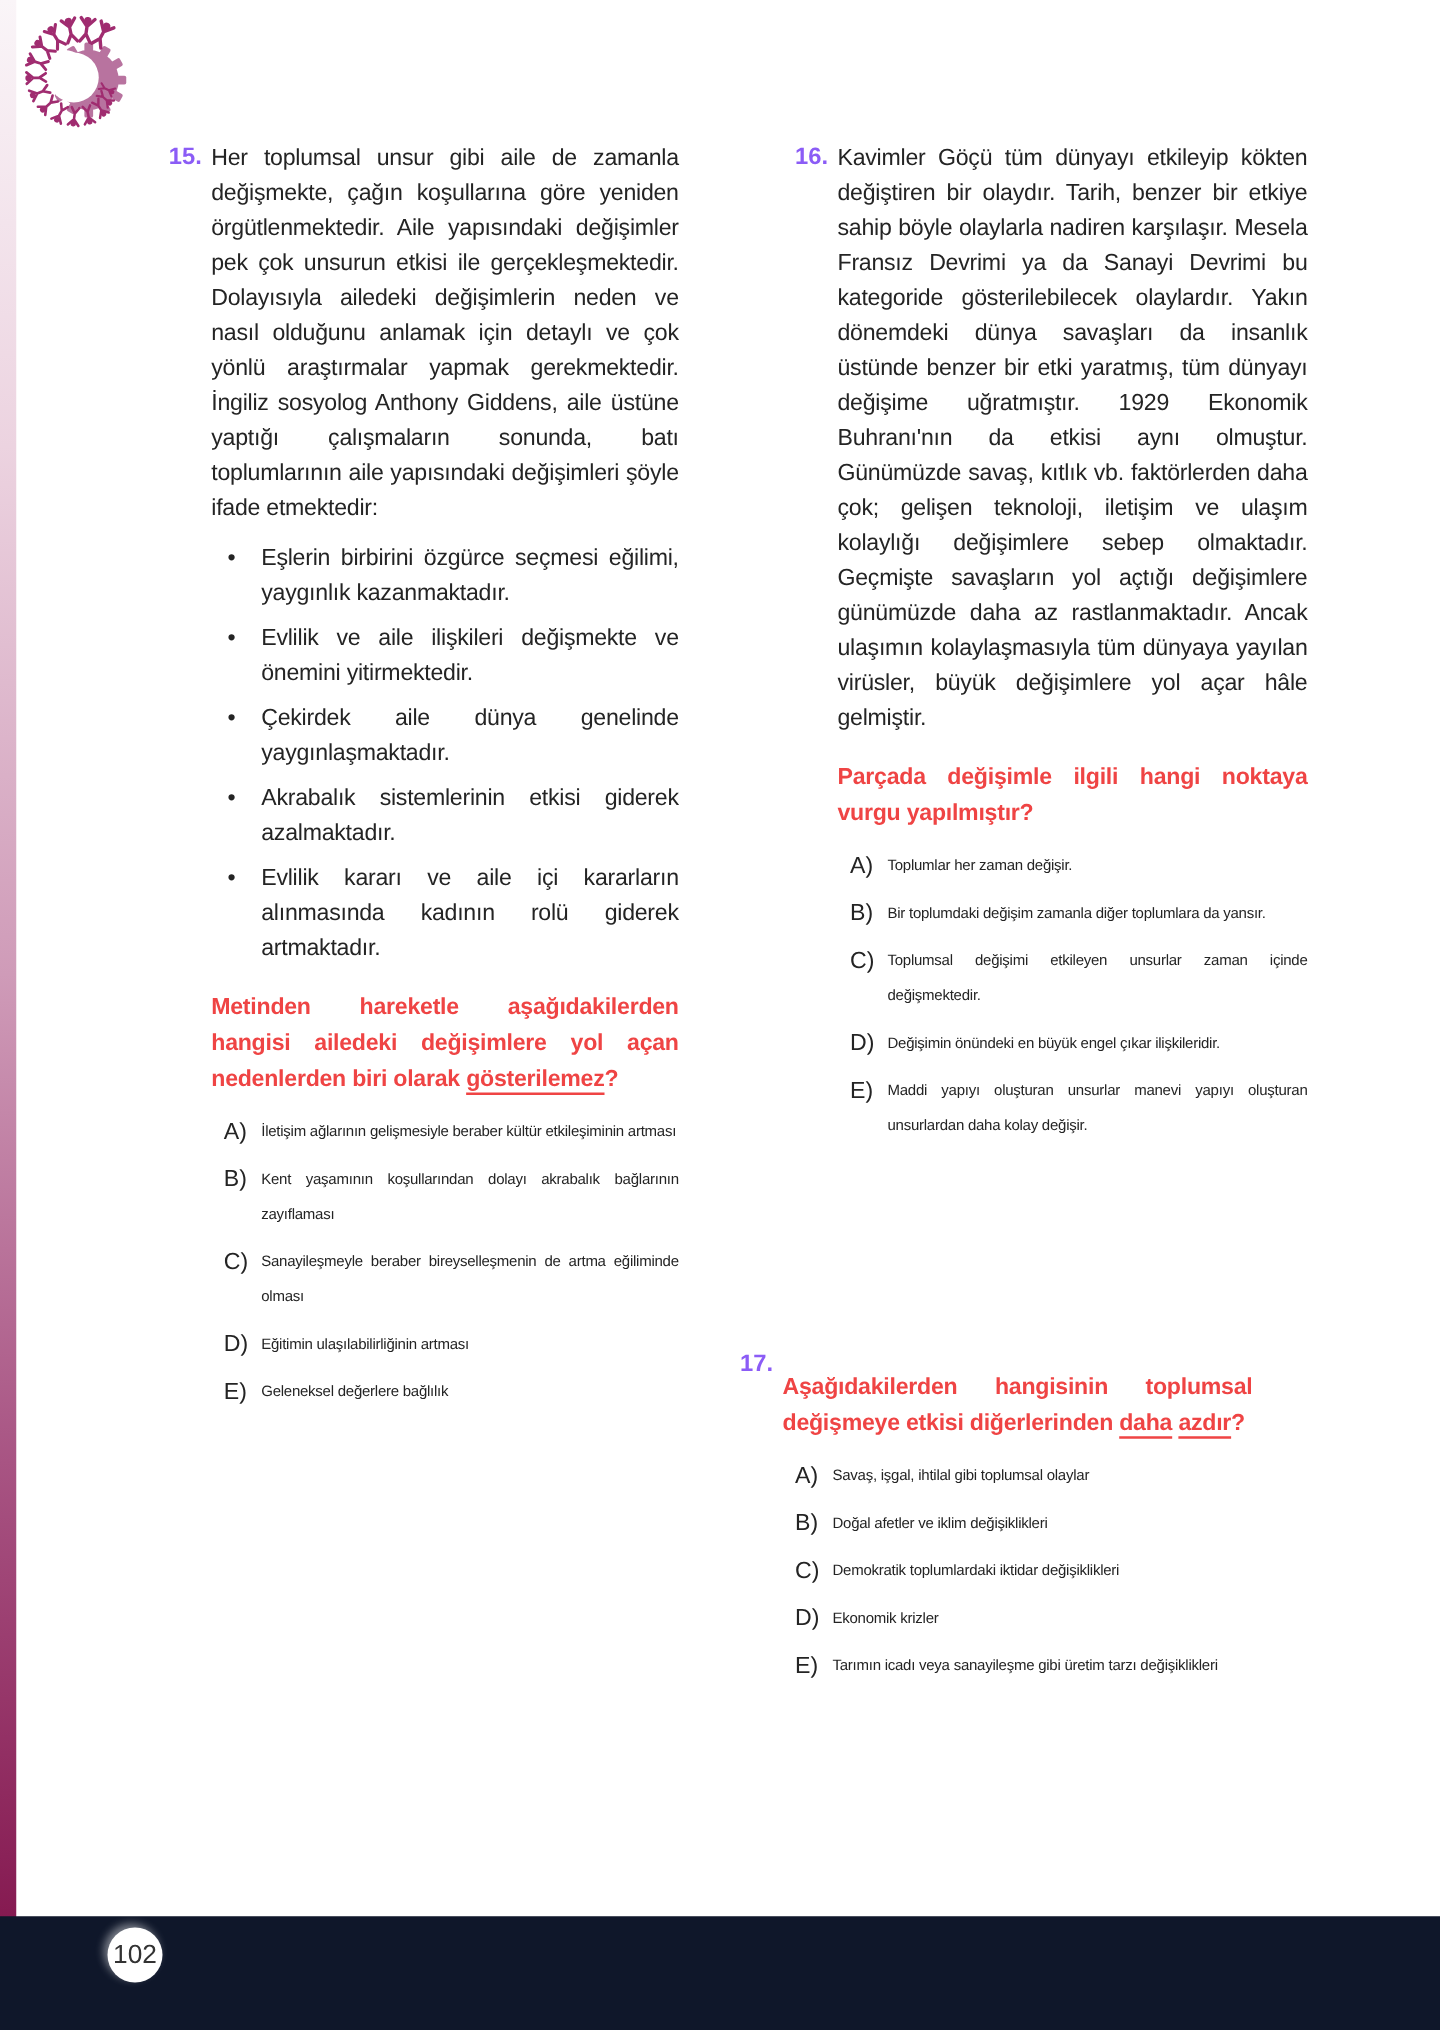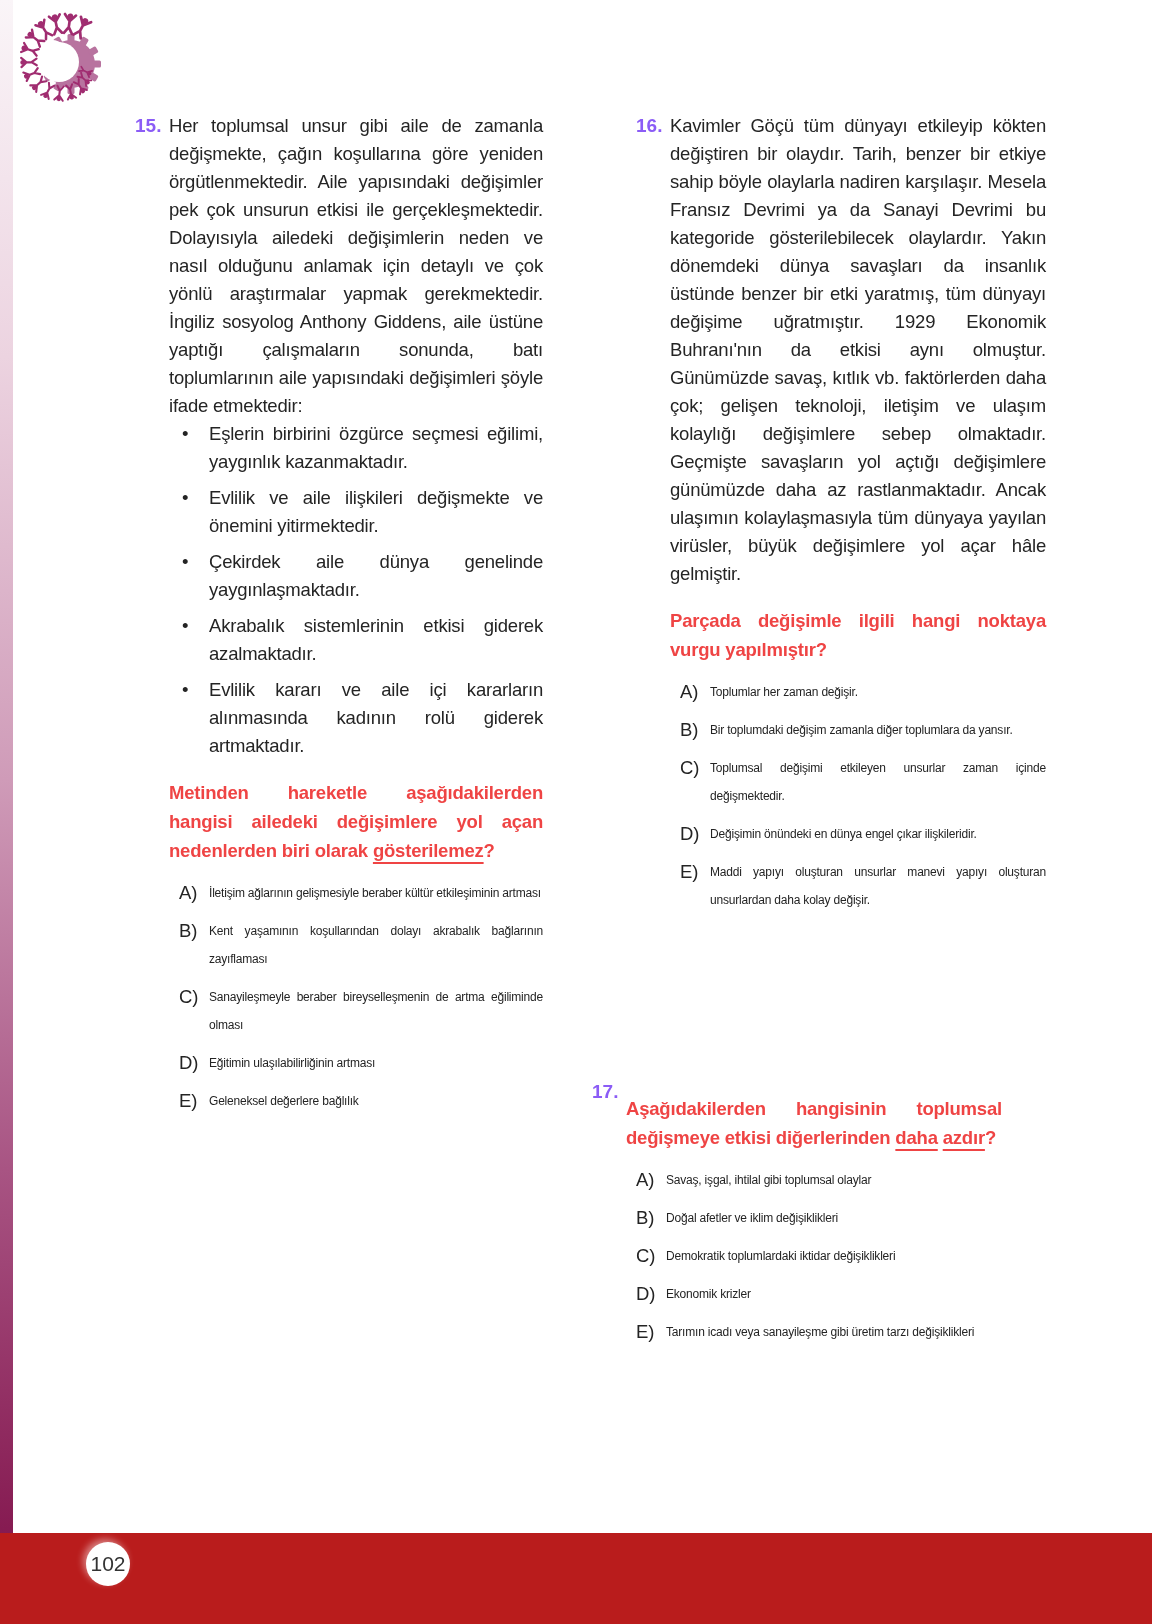--- a/index.html
+++ b/index.html
@@ -27,21 +27,21 @@
     position: absolute;
     left: 14px; top: 8px;
     width: 100px; height: 110px;
   }
 
   
   .footer-bar {
     position: absolute;
     left: 0; bottom: 0;
     width: 100%; height: 91px;
-    background: #b91c1c;
+    background: #0f172a;
   }
   .page-badge {
     position: absolute;
     left: 86px; top: 9px;
     width: 44px; height: 44px;
     border-radius: 50%;
     background: #ffffff;
     box-shadow: -3px -3px 7px rgba(255,255,255,0.45);
     display: flex; align-items: center; justify-content: center;
     font-size: 21px; color: #333333;
@@ -65,21 +65,21 @@
     color: #8b5cf6;
   }
   .qbody { flex: 1; min-width: 0; }
 
   .para {
     font-size: 18.5px;
     line-height: 28px;
     letter-spacing: -0.2px;
     text-align: justify;
   }
-  .bullets { }
+  .bullets { margin-top: 12px; }
   .bullet-row { display: flex; margin-bottom: 8px; }
   .bullet-marker {
     flex: 0 0 40px;
     padding-left: 13px;
     font-size: 18.5px; line-height: 28px;
   }
   .bullet-marker::before { content: "•"; }
   .bullet-text {
     flex: 1;
     font-size: 18.5px; line-height: 28px;
@@ -259,21 +259,21 @@
     <div class="option-row">
       <span class="option-letter">B)</span>
       <span class="option-text">Bir toplumdaki değişim zamanla diğer toplumlara da yansır.</span>
     </div>
     <div class="option-row">
       <span class="option-letter">C)</span>
       <span class="option-text">Toplumsal değişimi etkileyen unsurlar zaman içinde değişmektedir.</span>
     </div>
     <div class="option-row">
       <span class="option-letter">D)</span>
-      <span class="option-text">Değişimin önündeki en dünya engel çıkar ilişkileridir.</span>
+      <span class="option-text">Değişimin önündeki en büyük engel çıkar ilişkileridir.</span>
     </div>
     <div class="option-row">
       <span class="option-letter">E)</span>
       <span class="option-text">Maddi yapıyı oluşturan unsurlar manevi yapıyı oluşturan unsurlardan daha kolay değişir.</span>
     </div>
   </div>
 </div>
 
 <div class="question q17">
   <div class="qnum">17.</div>

